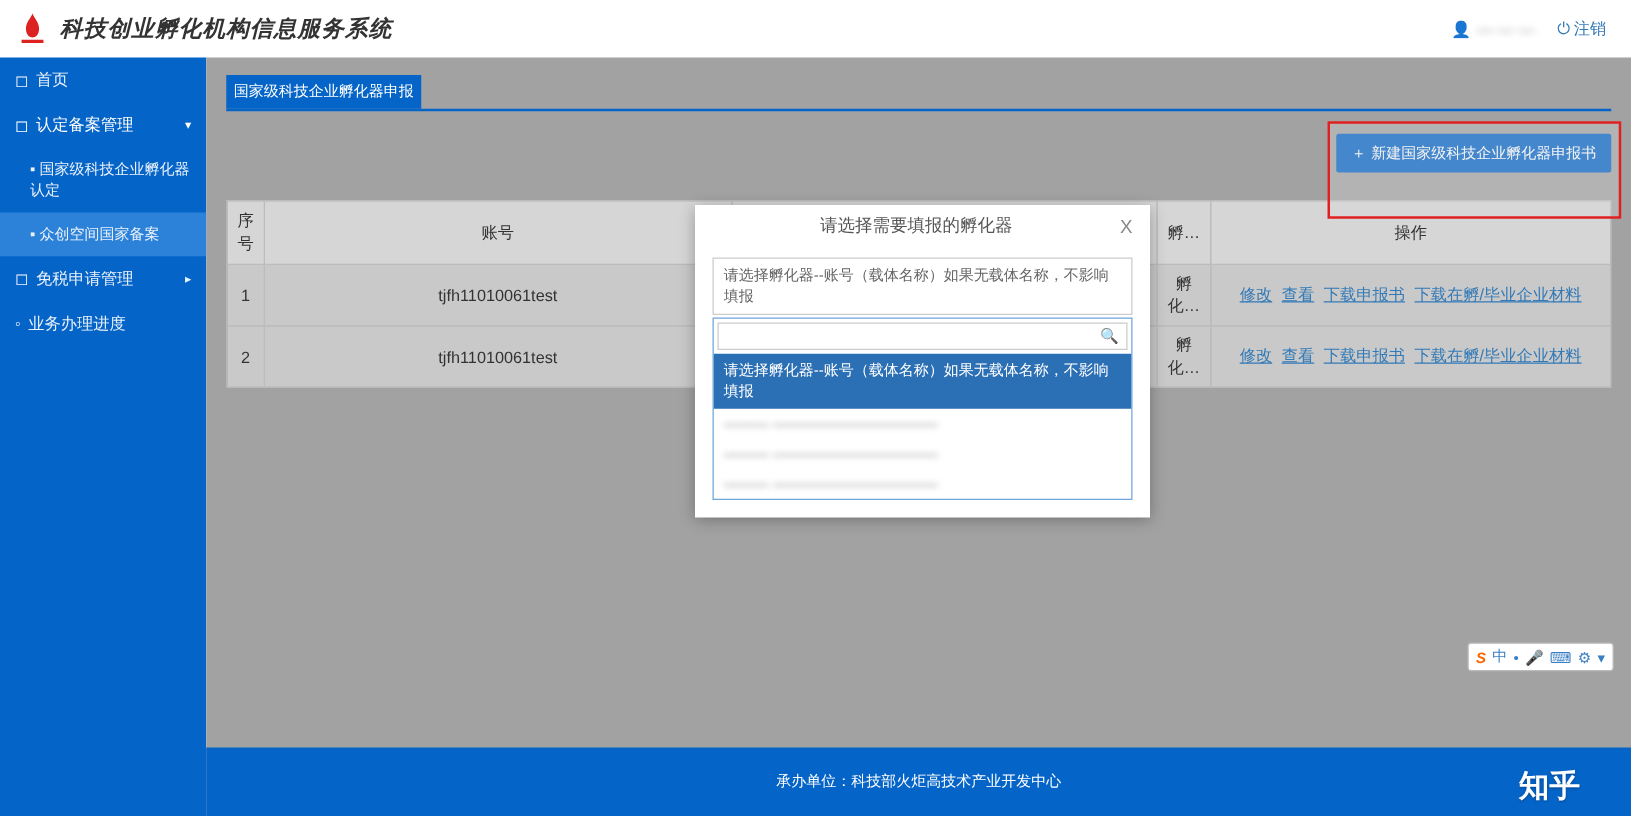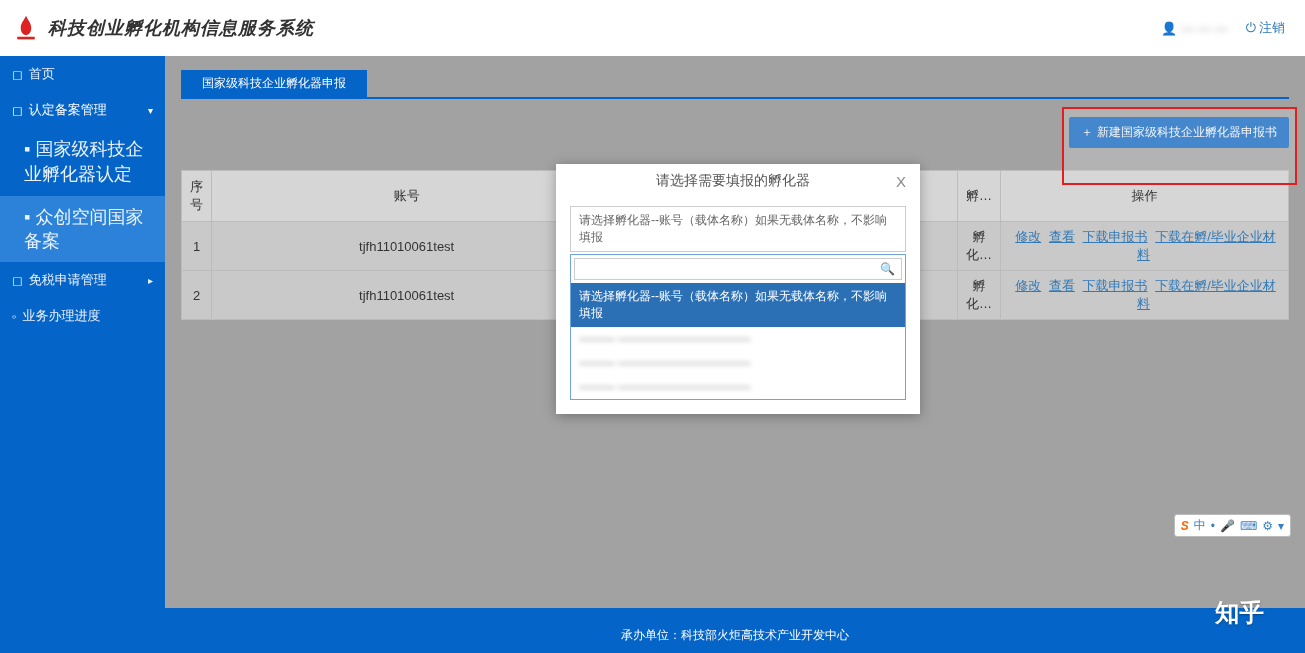--- a/index.html
+++ b/index.html
@@ -1,46 +1,46 @@
 <!DOCTYPE html>
 <html><head>
   <meta charset="utf-8">
   <style>
     * { margin: 0; padding: 0; box-sizing: border-box; }
     html, body { width: 1305px; height: 653px; font-family: "Microsoft YaHei", Arial, sans-serif; font-size: 13px; overflow: hidden; position: relative; }
     body { background: #fff; }
 
     
-    .header { height: 56px; display: flex; align-items: center; justify-content: space-between; padding: 0 20px 0 12px; }
+    .header { height: 46px; display: flex; align-items: center; justify-content: space-between; padding: 0 20px 0 12px; }
     .header-left { display: flex; align-items: center; gap: 8px; }
     .logo { width: 28px; height: 28px; }
     .logo svg { width: 100%; height: 100%; }
     .app-title { font-size: 18px; font-weight: 700; font-style: italic; color: #333; letter-spacing: 1px; }
     .header-right { display: flex; align-items: center; gap: 18px; font-size: 13px; }
     .user-area { display: flex; align-items: center; gap: 4px; color: #999; }
     .user-blur { filter: blur(3px); color: #888; }
     .logout-link { color: #337ab7; display: flex; align-items: center; gap: 3px; cursor: pointer; }
 
     
     .body-wrap { display: flex; height: calc(653px - 46px); }
 
     
     .sidebar { width: 165px; background: #0564c8; color: #fff; flex-shrink: 0; }
     .side-head { padding: 10px 14px; font-size: 13px; background: #0564c8; }
     .side-item { padding: 9px 12px; display: flex; align-items: center; gap: 6px; cursor: pointer; font-size: 13px; }
     .side-item.dim { color: #eaf2fc; }
     .side-item .caret { margin-left: auto; font-size: 10px; }
-    .side-sub { padding: 9px 12px 9px 24px; cursor: pointer; font-size: 18px; color: #eaf2fc; }
+    .side-sub { padding: 9px 12px 9px 24px; cursor: pointer; font-size: 12px; color: #eaf2fc; }
     .side-sub.wrap { line-height: 1.4; }
     .side-sub.active { background: #2b82d8; }
 
     
     .main { flex: 1; background: #a2a2a2; position: relative; padding: 14px 16px; }
     .tab-bar { display: flex; }
-    .tab { background: #0564c8; color: #fff; padding: 5px 21px; font-size: 12px; }
+    .tab { background: #0564c8; color: #fff; padding: 5px 6px; font-size: 12px; }
     .tab-strip { height: 2px; background: #0564c8; margin-bottom: 18px; }
 
     .panel-wrap { position: relative; }
     .highlight-box { position: absolute; border: 2px solid #e02020; background: rgba(220,220,220,0.3); top: -10px; right: -8px; width: 235px; height: 78px; pointer-events: none; }
 
     .btn-row { display: flex; justify-content: flex-end; margin-bottom: 22px; }
     .new-btn { background: #0564c8; color: #fff; padding: 7px 12px; font-size: 12px; border: none; display: flex; align-items: center; gap: 4px; cursor: pointer; border-radius: 2px; }
 
     table.tbl { width: 100%; border-collapse: collapse; font-size: 13px; }
     .tbl th { background: #d6d6d6; color: #333; font-weight: 400; padding: 7px 8px; border: 1px solid #bcbcbc; text-align: center; }
@@ -61,21 +61,21 @@
     .select-display { border: 1px solid #ccc; padding: 5px 8px; font-size: 12px; color: #666; cursor: pointer; }
     .dropdown { border: 1px solid #6ea5dd; margin-top: 2px; background: #fff; }
     .search-row { position: relative; padding: 3px; }
     .search-input { width: 100%; border: 1px solid #ccc; padding: 3px 22px 3px 6px; font-size: 12px; color: #555; }
     .search-ico { position: absolute; right: 10px; top: 50%; transform: translateY(-50%); color: #888; font-size: 12px; }
     .dd-option { padding: 5px 8px; font-size: 12px; color: #444; cursor: pointer; }
     .dd-option.sel { background: #2b6fb5; color: #fff; }
     .dd-option.blur { filter: blur(2.5px); color: #666; }
 
     
-    .watermark { position: absolute; right: 20px; bottom: 24px; font-size: 36px; font-weight: 700; color: #fff; display: flex; align-items: center; gap: 8px; text-shadow: 0 1px 2px rgba(0,0,0,0.3); font-family: "Microsoft YaHei"; }
+    .watermark { position: absolute; right: 20px; bottom: 8px; font-size: 36px; font-weight: 700; color: #fff; display: flex; align-items: center; gap: 8px; text-shadow: 0 1px 2px rgba(0,0,0,0.3); font-family: "Microsoft YaHei"; }
     .zhihu-logo { width: 70px; height: 34px; display: inline-flex; align-items: center; }
     .zhihu-logo svg { width: 100%; height: 100%; }
 
     .ime-bar { position: absolute; right: 14px; bottom: 116px; background: #fff; border: 1px solid #bbb; border-radius: 3px; padding: 2px 6px; display: flex; align-items: center; gap: 5px; font-size: 12px; color: #555; }
     .ime-bar .s-logo { color: #f60; font-weight: 700; font-style: italic; }
     .ime-bar .sym { color: #3a7fc4; }
   </style>
 </head>
 <body>
 
@@ -148,21 +148,21 @@
         </button>
       </div>
 
       <table class="tbl">
         <thead>
           <tr>
             <th>序号</th>
             <th>账号</th>
             <th>载体名称</th>
             <th style="width:40px">孵…</th>
-            <th style="width:288px">操作</th>
+            <th style="width:320px">操作</th>
           </tr>
         </thead>
         <tbody id="tblBody">
             <tr>
               <td class="idx">1</td>
               <td>tjfh11010061test</td>
               <td>北京测试载体1</td>
               <td>孵化…</td>
               <td class="ops"><span>修改</span> <span>查看</span> <span>下载申报书</span> <span>下载在孵/毕业企业材料</span></td>
             </tr>

